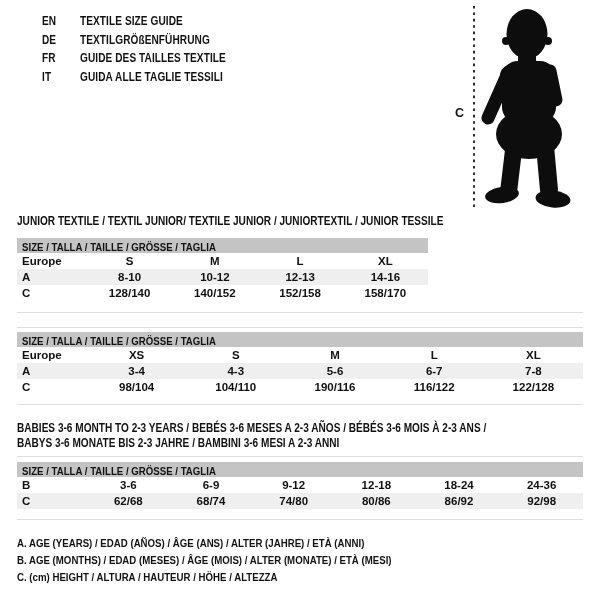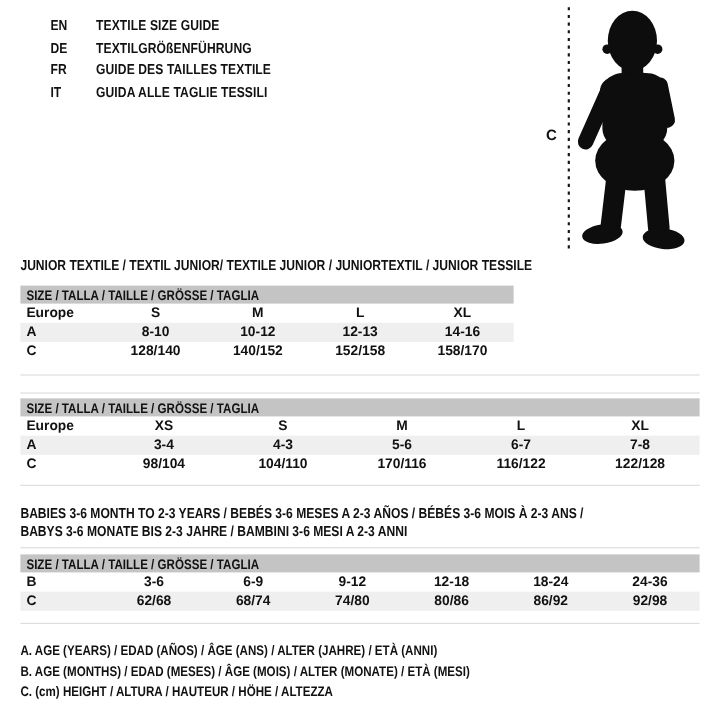--- a/index.html
+++ b/index.html
@@ -139,21 +139,21 @@
         <div class="val">3-4</div>
         <div class="val">4-3</div>
         <div class="val">5-6</div>
         <div class="val">6-7</div>
         <div class="val">7-8</div>
       </div>
       <div class="row g5">
         <div class="lab">C</div>
         <div class="val">98/104</div>
         <div class="val">104/110</div>
-        <div class="val">170/116</div>
+        <div class="val">190/116</div>
         <div class="val">116/122</div>
         <div class="val">122/128</div>
       </div>
     </div>
   </div>
 </div>
 
 <div class="tbl" id="t3">
   <div class="t-title">
     <span class="t-title-line"><span class="cx">BABIES 3-6 MONTH TO 2-3 YEARS / BEBÉS 3-6 MESES A 2-3 AÑOS / BÉBÉS 3-6 MOIS À 2-3 ANS /</span></span>

